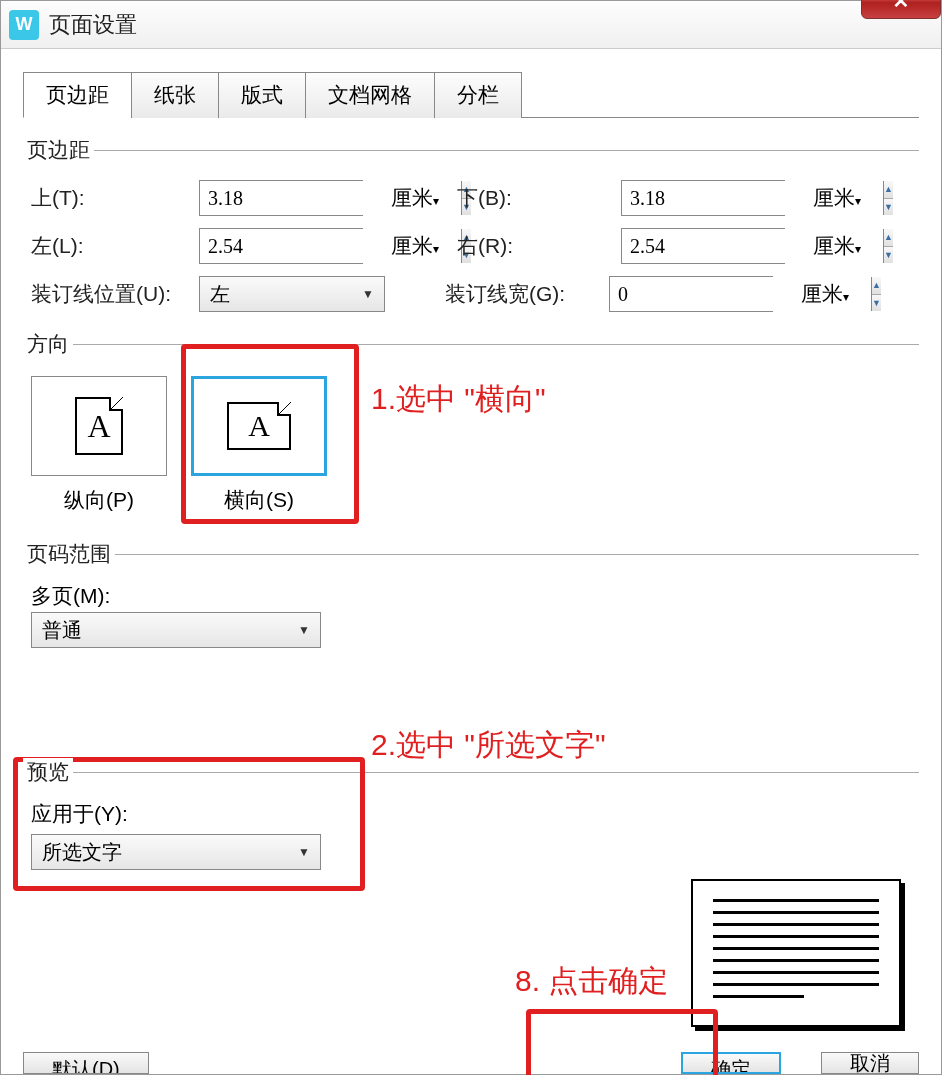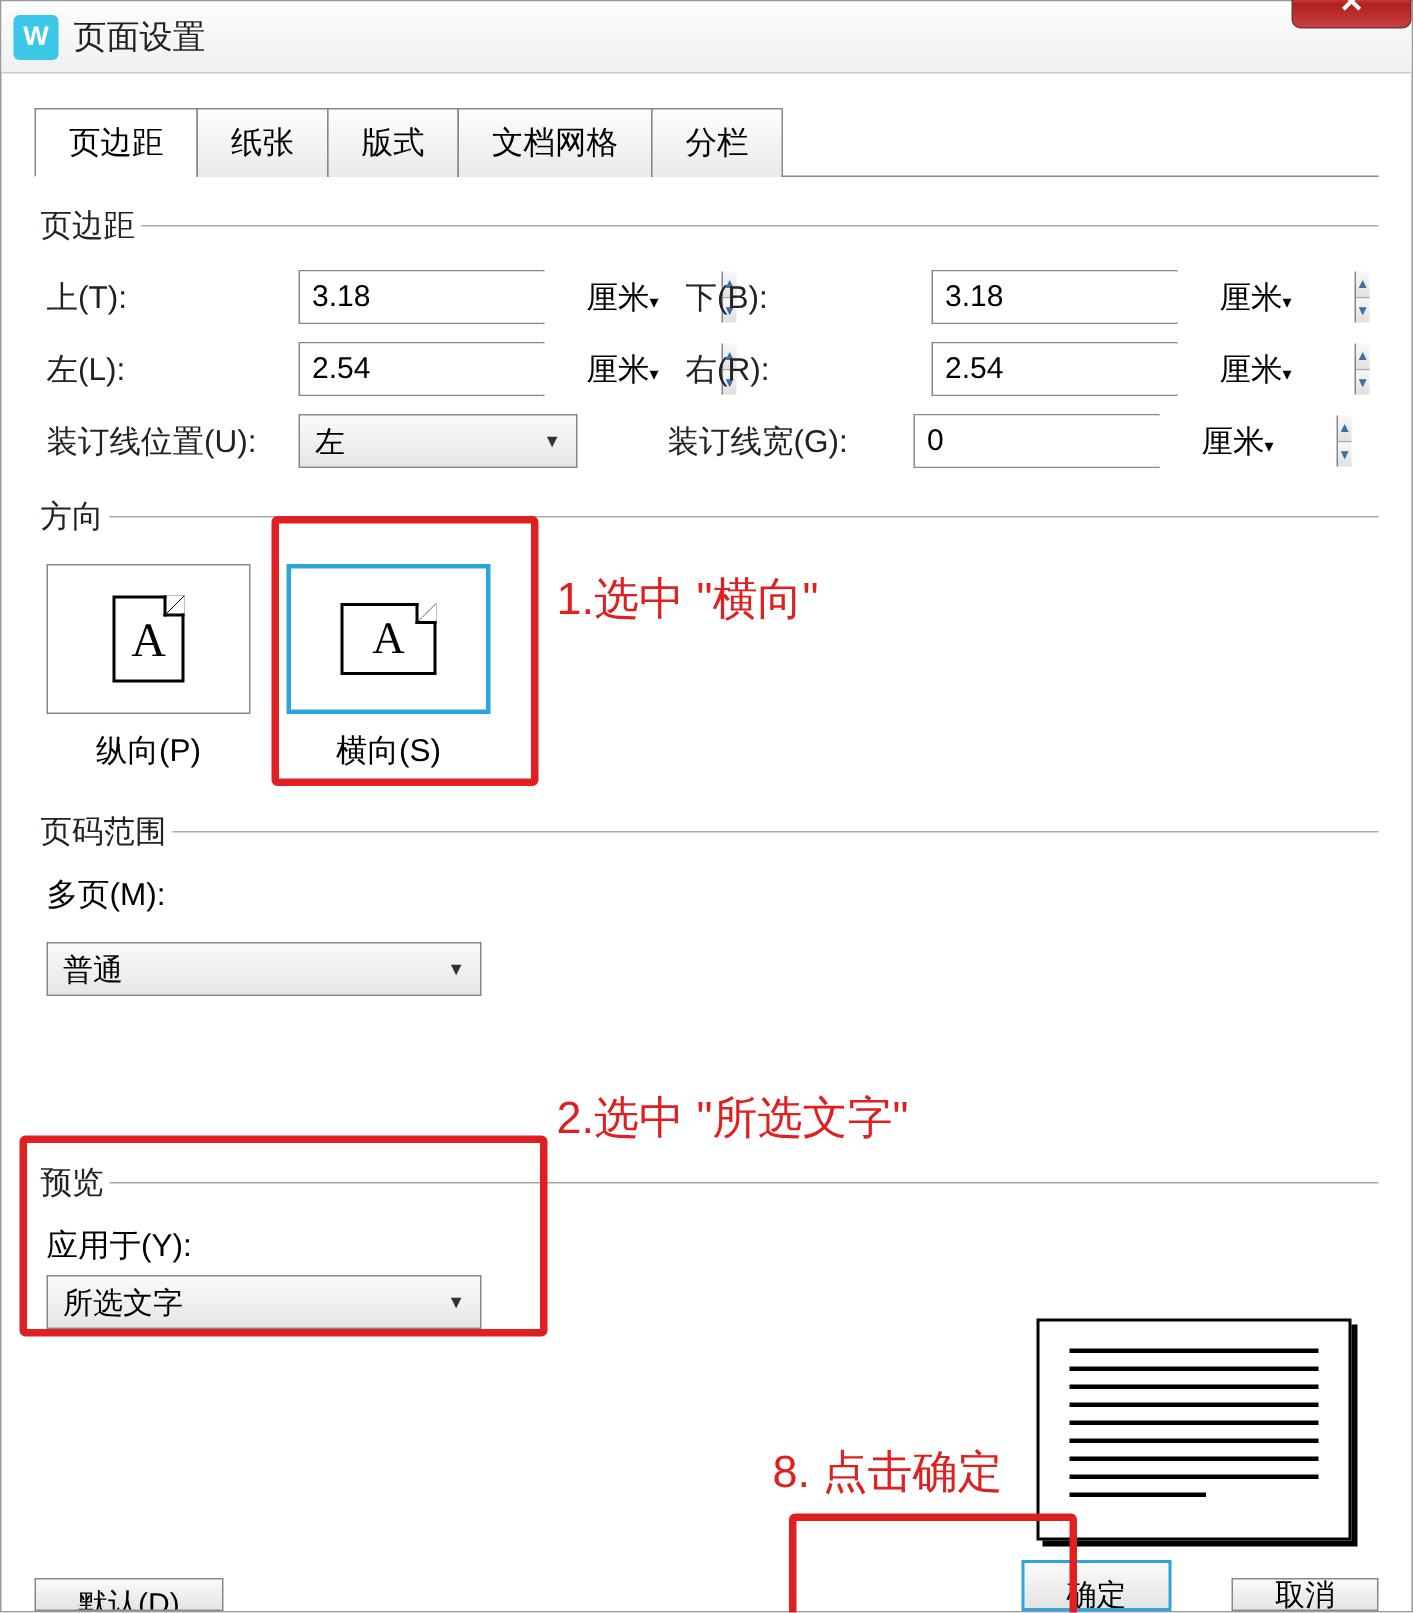--- a/index.html
+++ b/index.html
@@ -126,21 +126,21 @@
     width: 164px;
     height: 36px;
     border: 1px solid #888;
     background: #fff;
   }
   .spinbox input {
     flex: 1;
     border: none;
     padding: 0 8px;
     font-size: 20px;
-    font-family: Liberation Sans, sans-serif;
+    font-family: Liberation Serif, serif;
     outline: none;
   }
   .spin-btns {
     width: 24px;
     display: flex;
     flex-direction: column;
     border-left: 1px solid #888;
   }
   .spin-up, .spin-down {
     flex: 1;
@@ -407,21 +407,21 @@
           </div>
           <div class="orient-label">横向(S)</div>
         </div>
       </div>
     </div>
 
     <div class="fieldset" style="margin-top:26px">
       <span class="fieldset-label">页码范围</span>
       <div class="fieldset-line"></div>
       <div style="margin-top:14px; padding-left:8px">
-        <div style="font-size:21px; margin-bottom:18px">多页(M):</div>
+        <div style="font-size:21px; margin-bottom:2px">多页(M):</div>
         <div class="select select-wide">
           <span>普通</span>
           <span class="arrow">▼</span>
         </div>
       </div>
     </div>
 
     <div class="fieldset" style="margin-top:110px">
       <span class="fieldset-label">预览</span>
       <div class="fieldset-line"></div>
@@ -444,21 +444,21 @@
       <div class="line"></div>
         <div class="line"></div>
         <div class="line short"></div>
     </div>
 
     <div class="btn-row">
       <div class="btn" style="padding-top:12px; overflow:hidden; height:22px">
         <span>默认(D)</span>
       </div>
       <div style="flex:1"></div>
-      <div class="btn primary" style="margin-right:40px; padding-top:12px; overflow:hidden; height:34px">
+      <div class="btn primary" style="margin-right:40px; padding-top:12px; overflow:hidden; height:22px">
         <span>确定</span>
       </div>
       <div class="btn" style="padding-top:0; overflow:hidden; height:22px">
         <span>取消</span>
       </div>
     </div>
 
     <div class="red-box" style="left:180px; top:295px; width:178px; height:180px"></div>
     <div class="annot" style="left:370px; top:330px">1.选中 "横向"</div>
 

